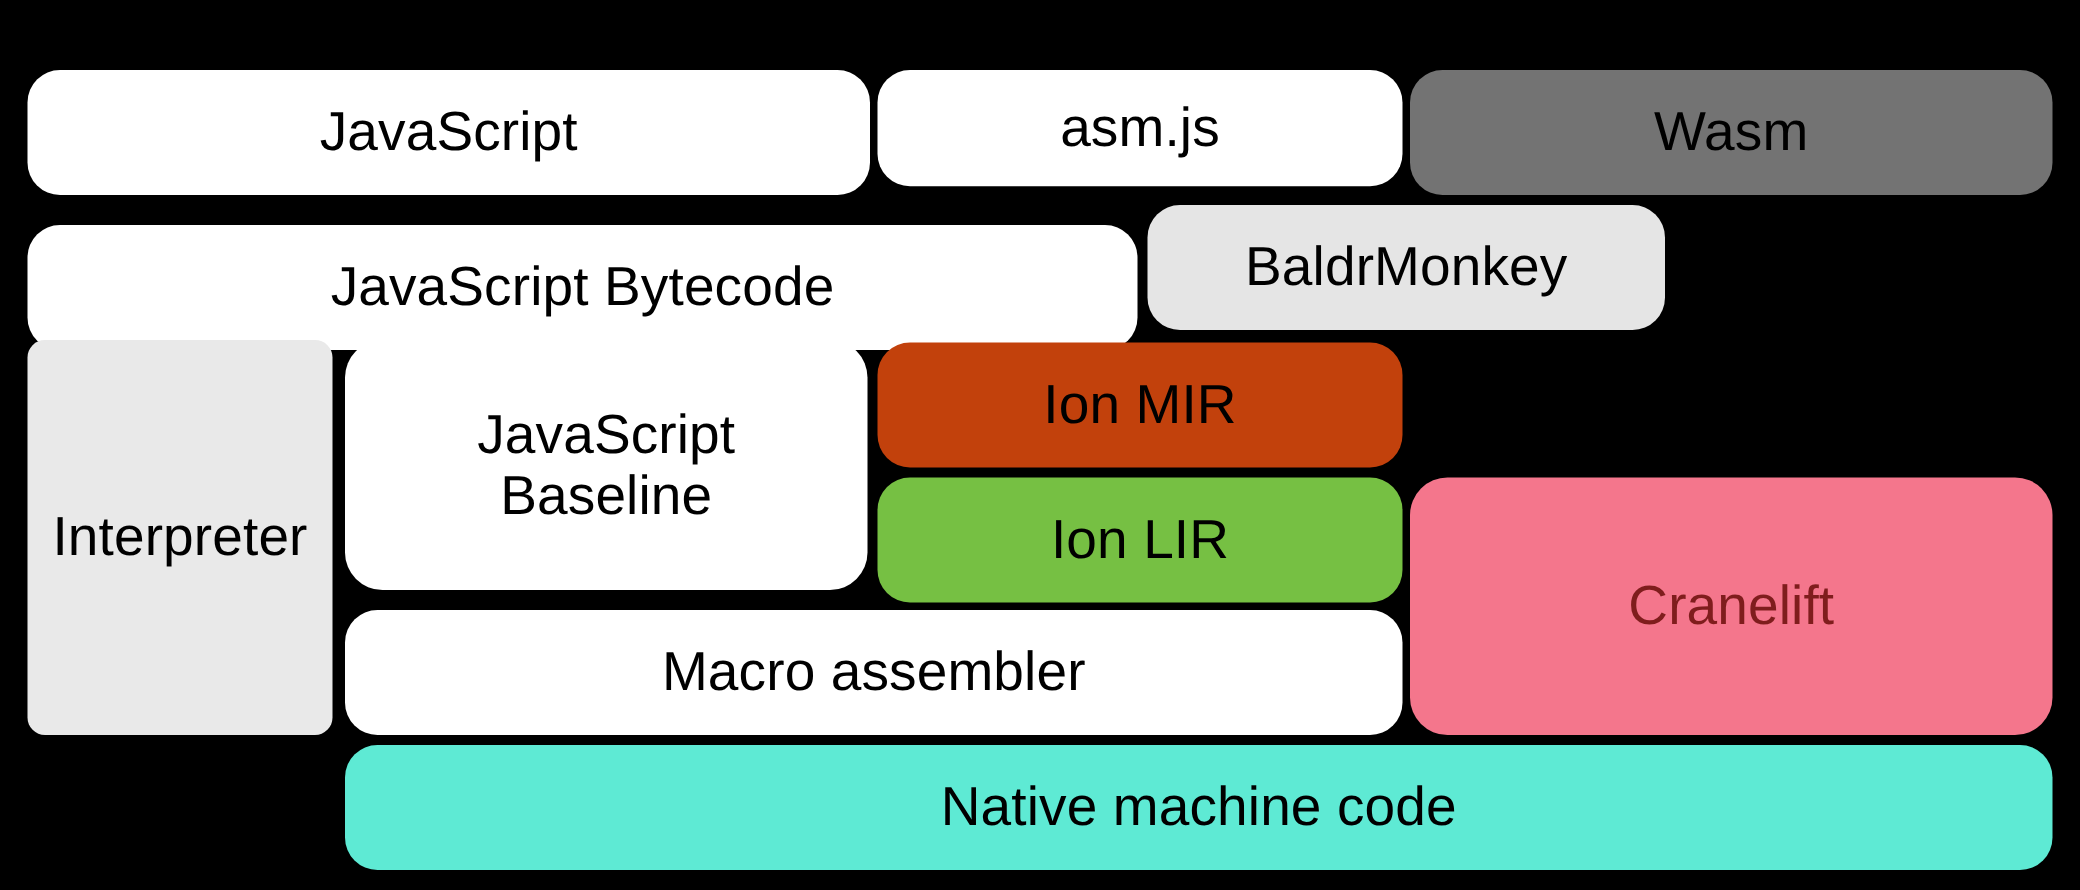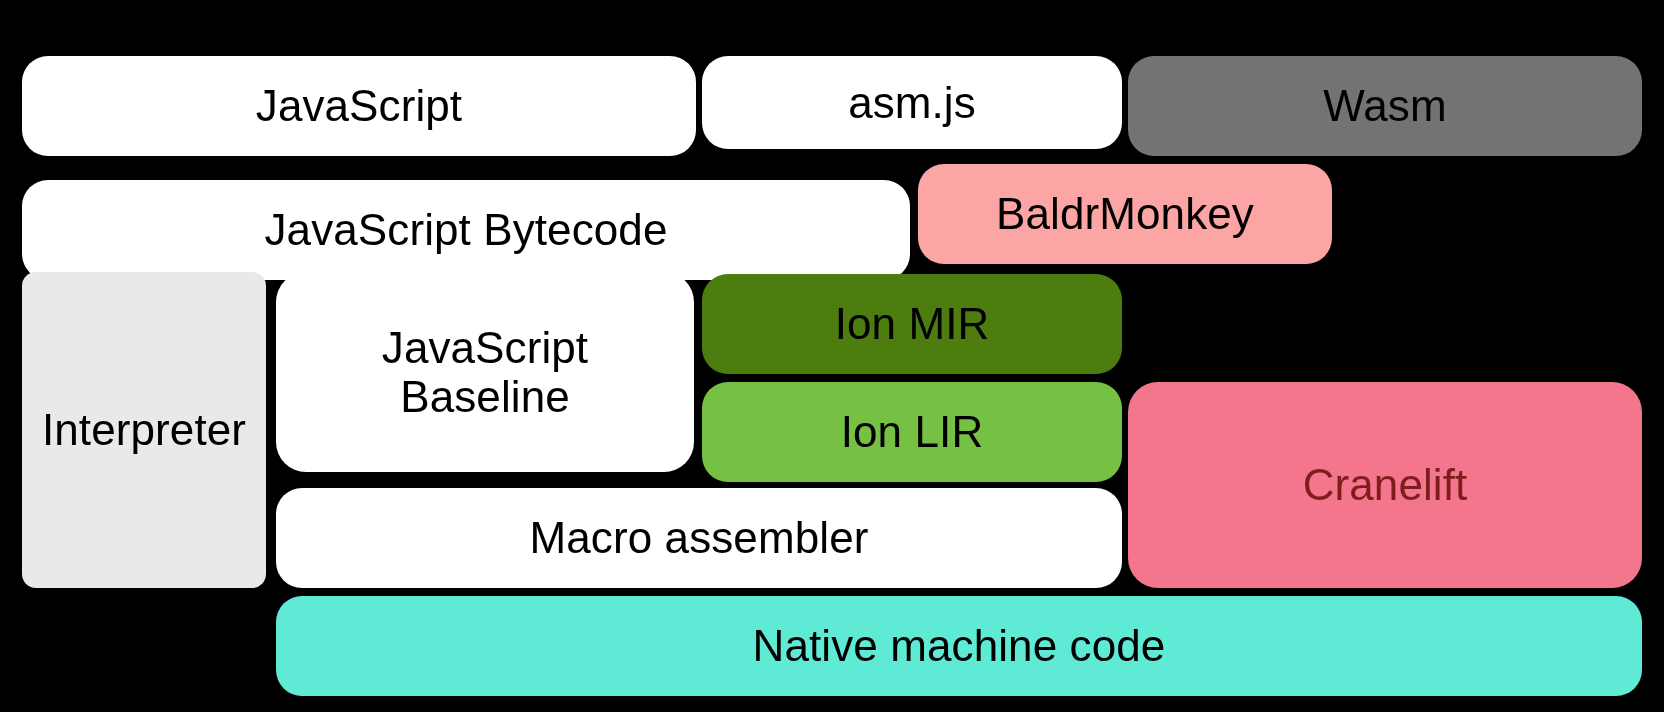--- a/index.html
+++ b/index.html
@@ -37,22 +37,22 @@
   .node.tall   { border-radius: 30px; }
 </style>
 </head>
 <body>
 
 <div id="diagram" style="background: rgb(0, 0, 0); margin-top: 48px;">
     <div class="node" style="left: 22px; top: 8px; width: 674px; height: 100px; background: rgb(255, 255, 255); color: rgb(0, 0, 0);">JavaScript</div>
     <div class="node" style="left: 702px; top: 8px; width: 420px; height: 93px; background: rgb(255, 255, 255); color: rgb(0, 0, 0);">asm.js</div>
     <div class="node" style="left: 1128px; top: 8px; width: 514px; height: 100px; background: #737373; color: rgb(0, 0, 0);">Wasm</div>
     <div class="node" style="left: 22px; top: 132px; width: 888px; height: 100px; background: rgb(255, 255, 255); color: rgb(0, 0, 0);">JavaScript Bytecode</div>
-    <div class="node" style="left: 918px; top: 116px; width: 414px; height: 100px; background: #fca5a5; color: rgb(0, 0, 0);">BaldrMonkey</div>
+    <div class="node" style="left: 918px; top: 116px; width: 414px; height: 100px; background: #e5e5e5; color: rgb(0, 0, 0);">BaldrMonkey</div>
     <div class="node tall" style="left: 22px; top: 224px; width: 244px; height: 316px; background: rgb(233, 233, 233); color: rgb(0, 0, 0); border-radius: 14px;">Interpreter</div>
     <div class="node tall" style="left: 276px; top: 224px; width: 418px; height: 200px; background: rgb(255, 255, 255); color: rgb(0, 0, 0);">JavaScript
 Baseline</div>
-    <div class="node" style="left: 702px; top: 226px; width: 420px; height: 100px; background: #4d7c0f; color: rgb(0, 0, 0);">Ion MIR</div>
+    <div class="node" style="left: 702px; top: 226px; width: 420px; height: 100px; background: #c2410c; color: rgb(0, 0, 0);">Ion MIR</div>
     <div class="node" style="left: 702px; top: 334px; width: 420px; height: 100px; background: rgb(118, 192, 67); color: rgb(0, 0, 0);">Ion LIR</div>
     <div class="node" style="left: 276px; top: 440px; width: 846px; height: 100px; background: rgb(255, 255, 255); color: rgb(0, 0, 0);">Macro assembler</div>
     <div class="node tall" style="left: 1128px; top: 334px; width: 514px; height: 206px; background: rgb(244, 118, 140); color: #7f1d1d;">Cranelift</div>
     <div class="node" style="left: 276px; top: 548px; width: 1366px; height: 100px; background: #5eead4; color: rgb(0, 0, 0);">Native machine code</div>
   </div>
 
 </body></html>

